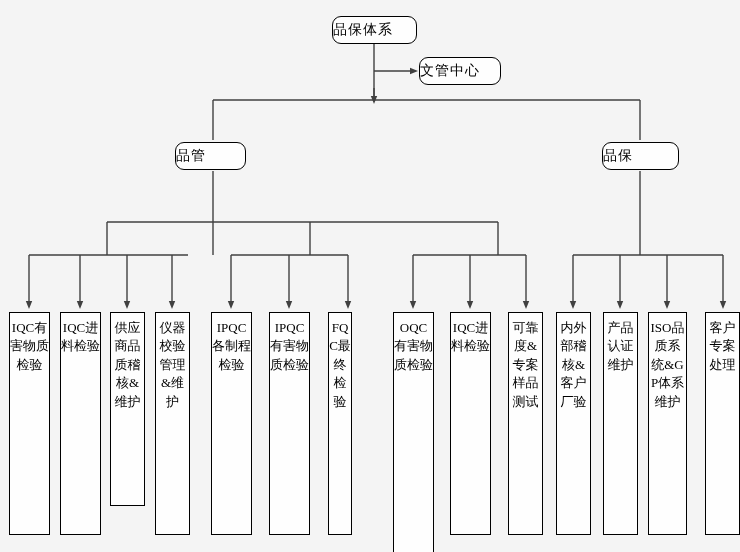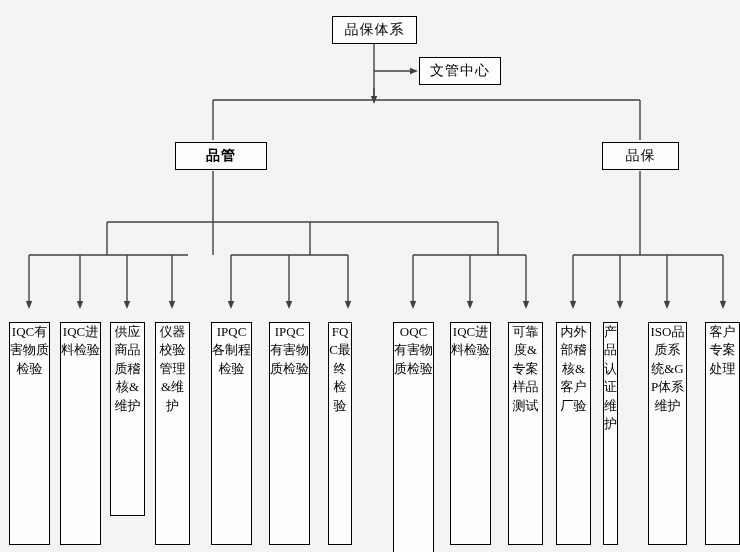--- a/index.html
+++ b/index.html
@@ -34,32 +34,32 @@
     box-sizing: border-box;
     border: 1px solid #000;
     background: #fefefe;
     text-align: center;
     color: #000;
   }
   
   .node.h {
     display: flex;
     align-items: center;
-    justify-content: center;
     font-size: 14px;
     letter-spacing: 1px;
     line-height: 1;
+    border-radius: 9px;
   }
   
   .node.v {
+    padding-top: 6px;
     font-size: 13px;
     line-height: 1.42;
     word-break: break-all;
     overflow: hidden;
-    margin-top: 10px;
   }
   .node.v .txt {
     display: block;
     width: 100%;
   }
 </style>
 </head>
 <body>
 
 <div id="canvas">
@@ -119,21 +119,21 @@
   </svg>
 
   <div class="node h" style="left:332px; top:16px; width:85px; height:28px;">
     <span>品保体系</span>
   </div>
 
   <div class="node h" style="left:419px; top:57px; width:82px; height:28px;">
     <span>文管中心</span>
   </div>
 
-  <div class="node h" style="left:175px; top:142px; width:92px; height:28px;font-weight:bold;">
+  <div class="node h" style="left:175px; top:142px; width:71px; height:28px;">
     <span>品管</span>
   </div>
 
   <div class="node h" style="left:602px; top:142px; width:77px; height:28px;">
     <span>品保</span>
   </div>
 
   <div class="node v" style="left:9px; top:312px; width:41px; height:223px;">
     <span class="txt">IQC有害物质检验</span>
   </div>
@@ -171,21 +171,21 @@
   </div>
 
   <div class="node v" style="left:508px; top:312px; width:35px; height:223px;">
     <span class="txt">可靠度&amp;专案样品测试</span>
   </div>
 
   <div class="node v" style="left:556px; top:312px; width:35px; height:223px;">
     <span class="txt">内外部稽核&amp;客户厂验</span>
   </div>
 
-  <div class="node v" style="left:603px; top:312px; width:15px; height:223px;">
+  <div class="node v" style="left:603px; top:312px; width:35px; height:223px;">
     <span class="txt">产品认证维护</span>
   </div>
 
   <div class="node v" style="left:648px; top:312px; width:39px; height:223px;">
     <span class="txt">ISO品质系统&amp;GP体系维护</span>
   </div>
 
   <div class="node v" style="left:705px; top:312px; width:35px; height:223px;">
     <span class="txt">客户专案处理</span>
   </div>

